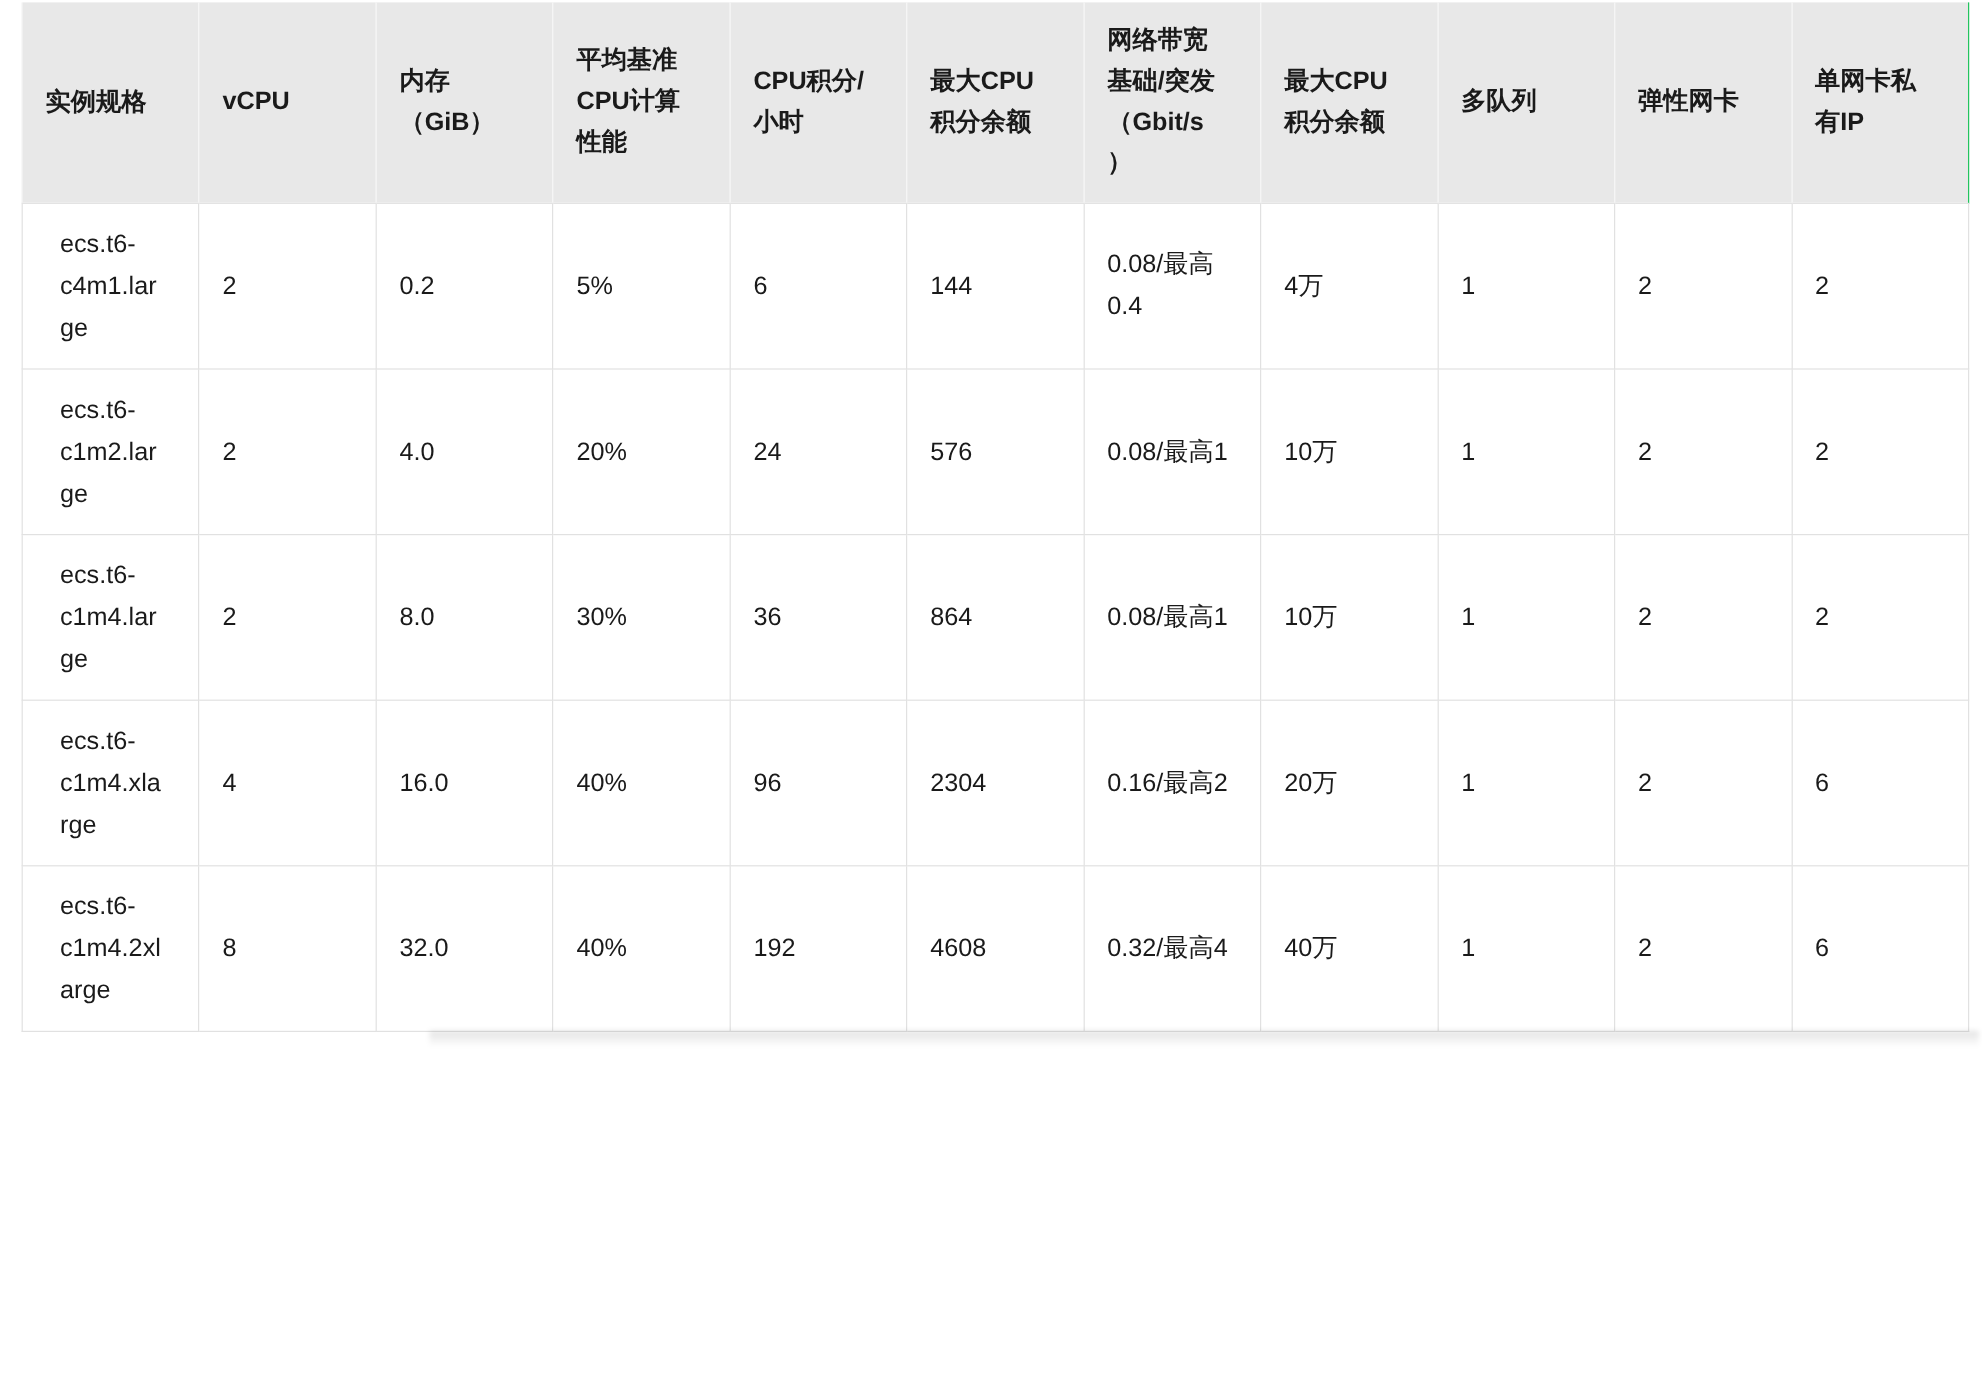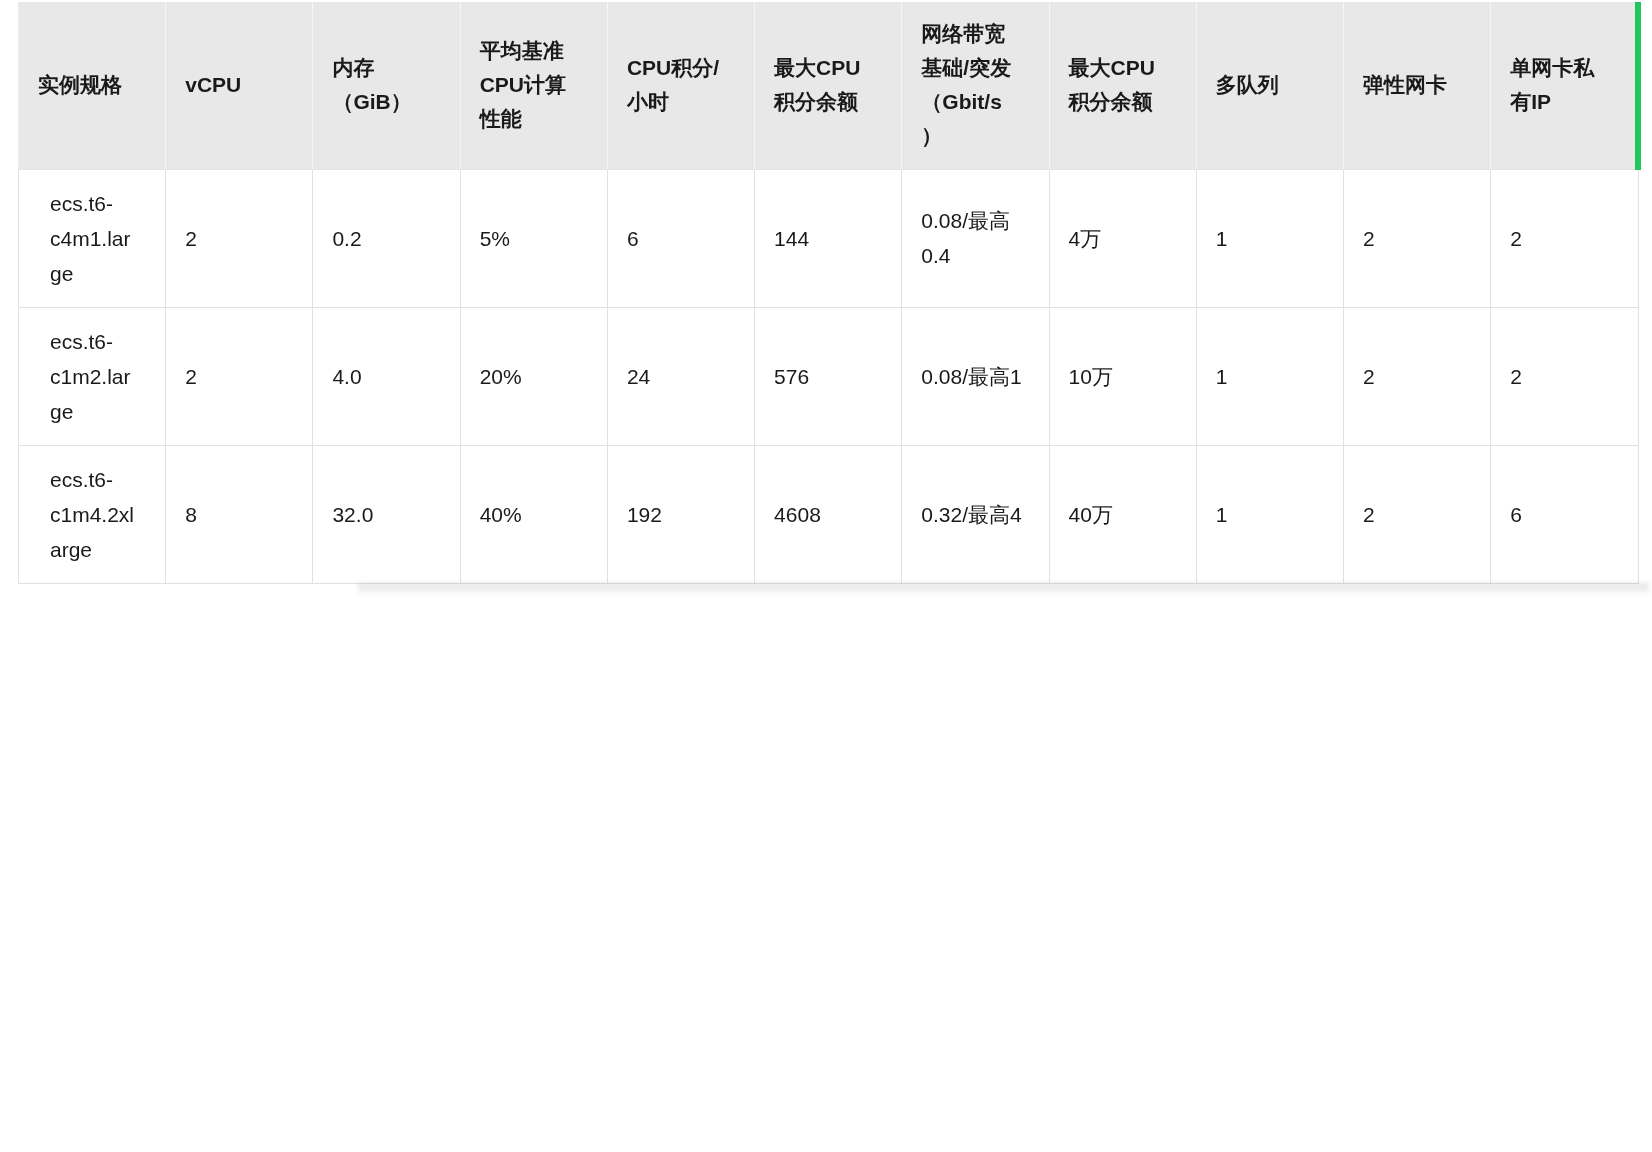--- a/index.html
+++ b/index.html
@@ -46,21 +46,21 @@
   table.spec-table thead tr { height: 167px; }
   table.spec-table tbody tr { height: 138px; }
   table.spec-table th {
     background: var(--header-bg, #e8e8e8);
     font-weight: 700;
     line-height: 34px;
     border-right: 1px solid #f5f5f5;
     border-bottom: 1px solid #e3e3e3;
   }
   table.spec-table th:first-child { border-left: 1px solid #ededed; font-family: Liberation Serif, serif; }
-  table.spec-table th:last-child { border-right: 6px solid #22c55e; }
+  table.spec-table th:last-child { border-right: 1px solid #22c55e; }
   table.spec-table td {
     background: #ffffff;
     font-weight: 400;
     line-height: 35px;
     border-right: 1px solid var(--border, #e1e1e1);
     border-bottom: 1px solid var(--border, #e1e1e1);
   }
   table.spec-table td:first-child { border-left: 1px solid var(--border, #e1e1e1); padding-left: 31px; }
 </style>
 </head>
@@ -104,20 +104,46 @@
           <td>20%</td>
           <td>24</td>
           <td>576</td>
           <td>0.08/最高1</td>
           <td>10万</td>
           <td>1</td>
           <td>2</td>
           <td>2</td>
         </tr>
         <tr>
+          <td>ecs.t6-c1m4.large</td>
+          <td>2</td>
+          <td>8.0</td>
+          <td>30%</td>
+          <td>36</td>
+          <td>864</td>
+          <td>0.08/最高1</td>
+          <td>10万</td>
+          <td>1</td>
+          <td>2</td>
+          <td>2</td>
+        </tr>
+        <tr>
+          <td>ecs.t6-c1m4.xlarge</td>
+          <td>4</td>
+          <td>16.0</td>
+          <td>40%</td>
+          <td>96</td>
+          <td>2304</td>
+          <td>0.16/最高2</td>
+          <td>20万</td>
+          <td>1</td>
+          <td>2</td>
+          <td>6</td>
+        </tr>
+        <tr>
           <td>ecs.t6-c1m4.2xlarge</td>
           <td>8</td>
           <td>32.0</td>
           <td>40%</td>
           <td>192</td>
           <td>4608</td>
           <td>0.32/最高4</td>
           <td>40万</td>
           <td>1</td>
           <td>2</td>

